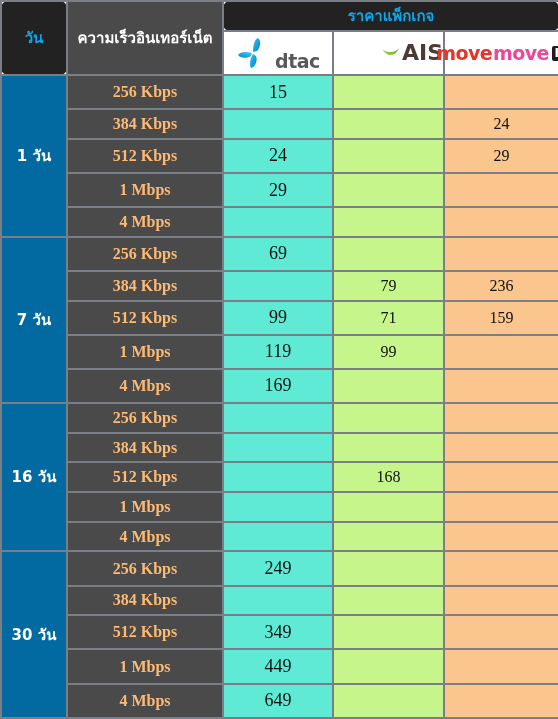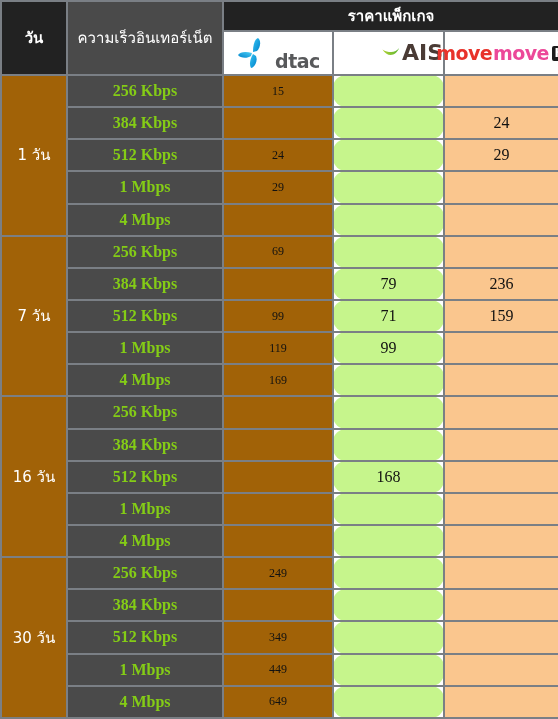--- a/index.html
+++ b/index.html
@@ -24,59 +24,59 @@
   #pricing-table td, #pricing-table th {
     border: 2px solid #7a7f85;
     padding: 0;
     text-align: center;
     vertical-align: middle;
   }
 
   
   .hdr-dark {
     background: #222222;
-    color: #ffffff;
+    color: #0ea5e9;
     font-weight: bold;
     font-size: 15px;
+    border-radius: 7px;
   }
   .hdr-grey {
     background: #4a4a4a;
     color: #ffffff;
-    font-weight: normal;
+    font-weight: bold;
     font-size: 15px;
   }
   .hdr-logo {
     background: #ffffff;
     height: 42px;
   }
 
   
   .group-cell {
-    background: #a16207;
+    background: #0369a1;
     color: #ffffff;
-    font-weight: normal;
+    font-weight: bold;
     font-size: 15px;
   }
   .speed-cell {
     background: #4a4a4a;
-    color: #84cc16;
+    color: #fdba74;
     font-weight: bold;
     font-size: 16px;
     font-family: "Liberation Serif", "DejaVu Serif", serif;
   }
   .price-dtac {
-    background: #a16207;
+    background: #5eead4;
     color: #111111;
-    font-size: 12px;
+    font-size: 18px;
   }
   .price-ais {
     background: #c6f58c;
     color: #111111;
     font-size: 16px;
-    border-radius: 13px;
   }
   .price-true {
     background: #fac68e;
     color: #111111;
     font-size: 16px;
   }
 
   
   .logo-wrap {
     display: flex;

